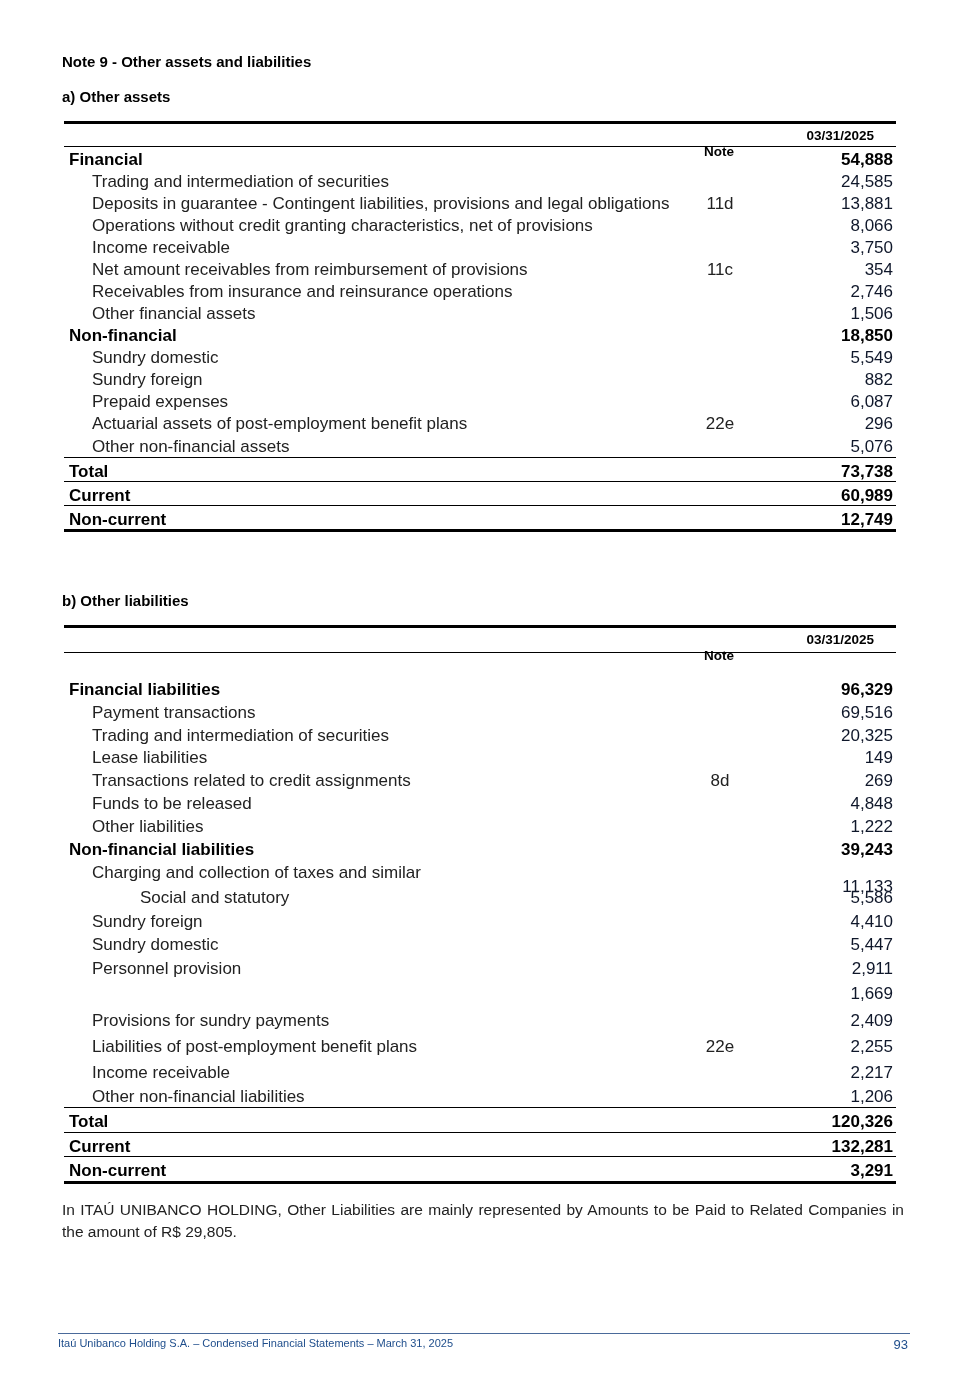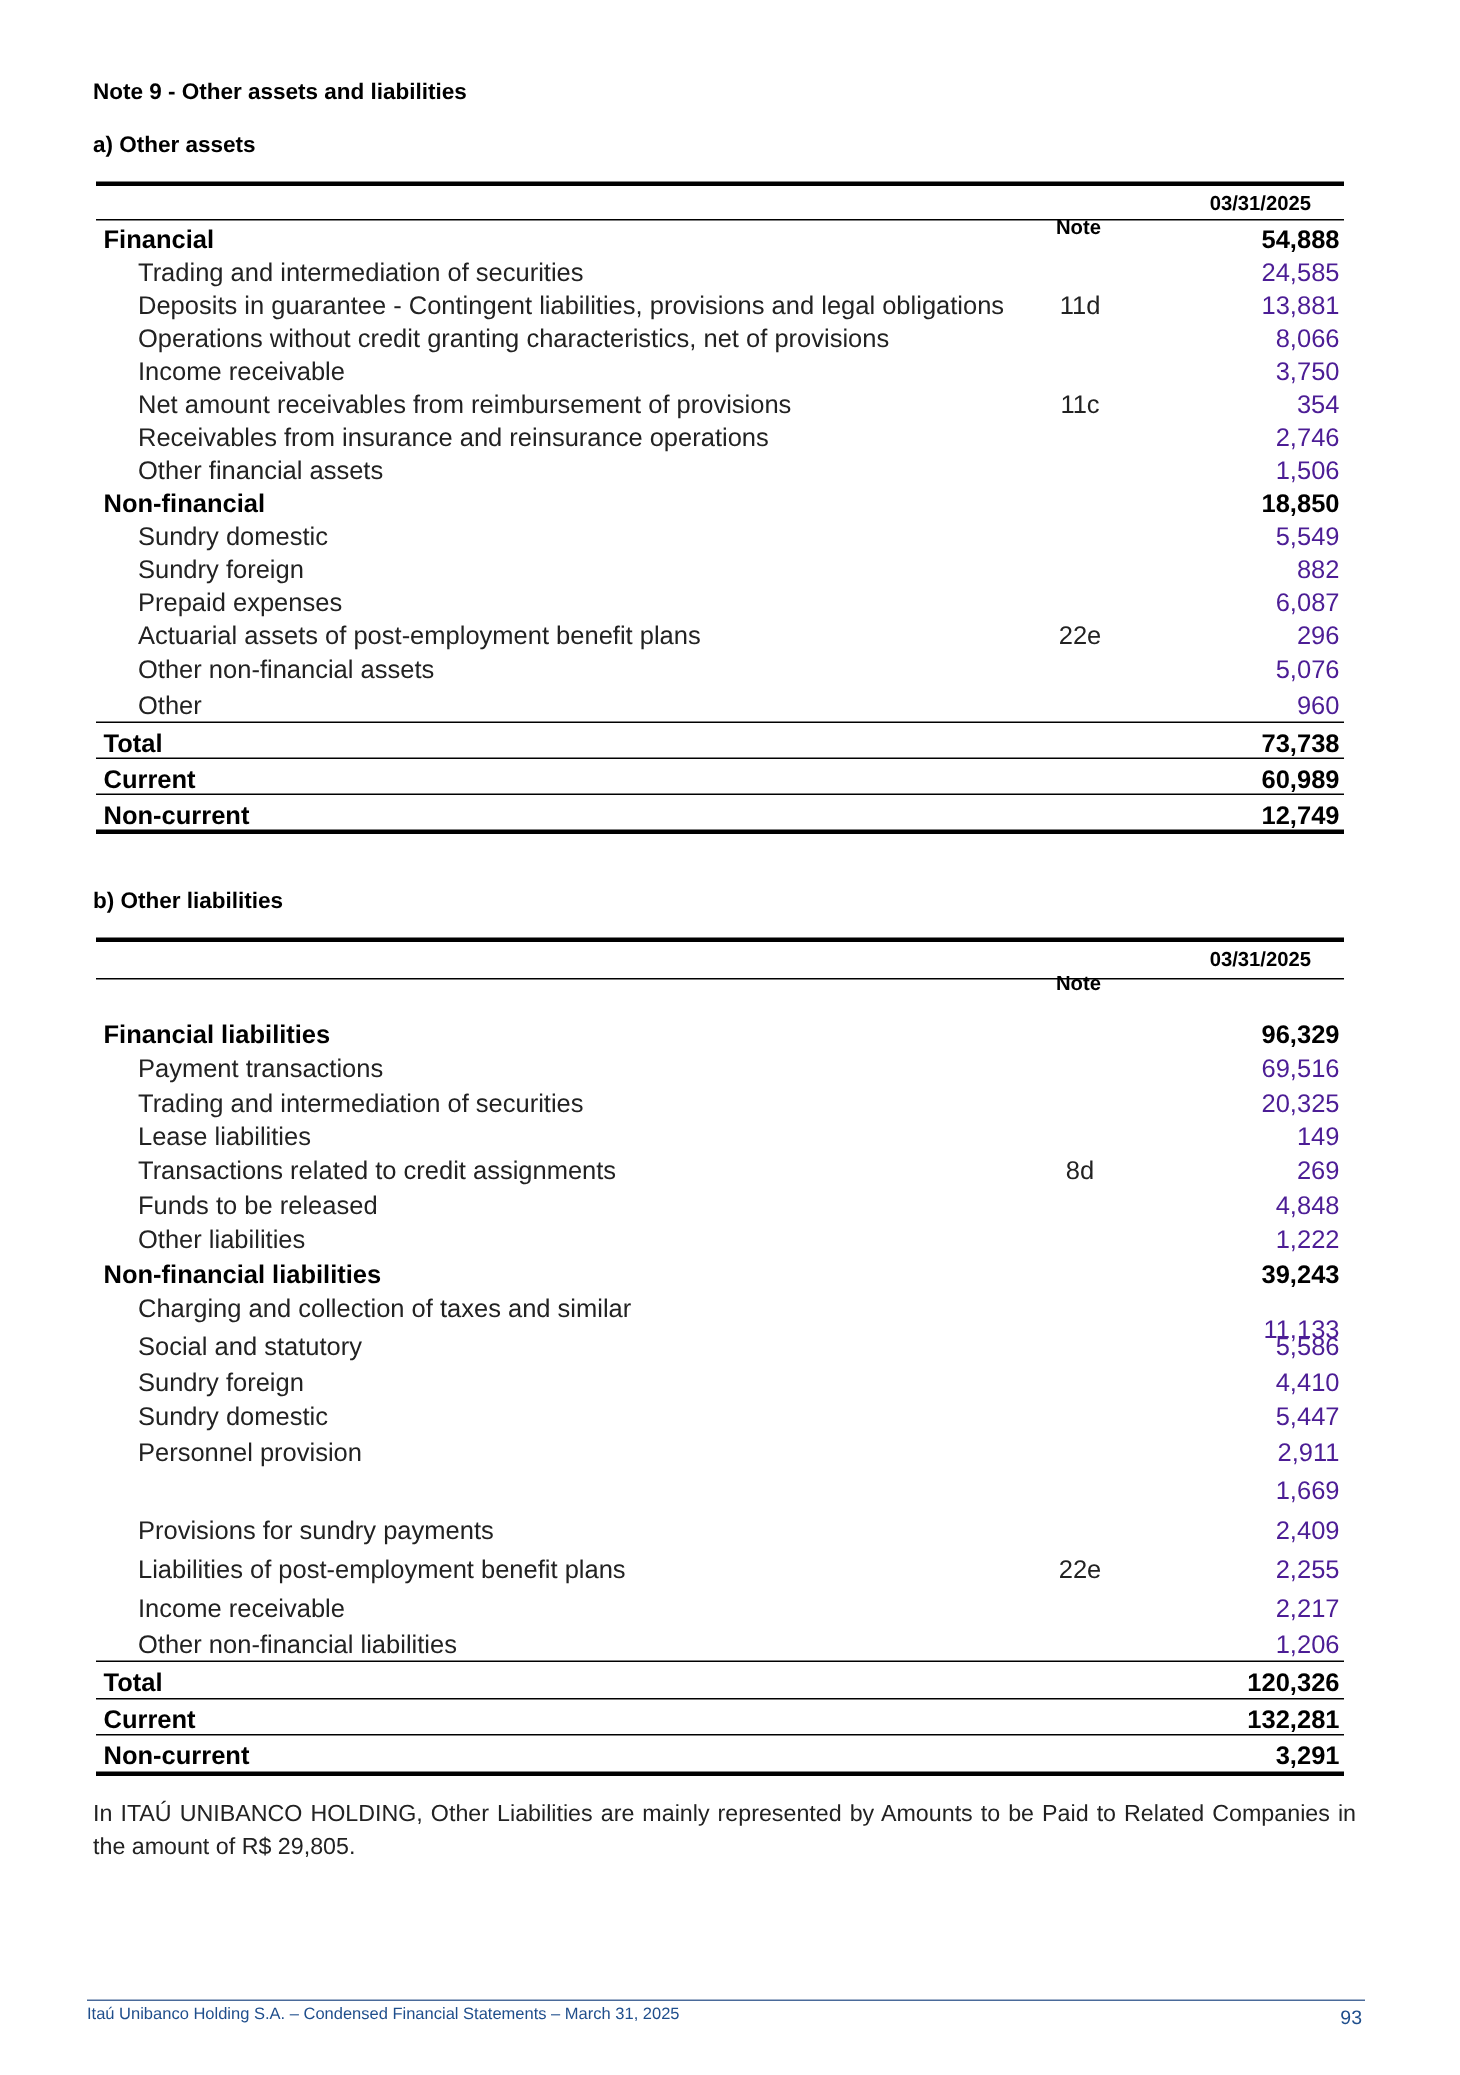--- a/index.html
+++ b/index.html
@@ -8,21 +8,21 @@
   .h2 { position: absolute; left: 62px; font-size: 15px; font-weight: bold; }
   .tbl { position: absolute; left: 64px; width: 832px; }
   .tbl .topbar { height: 3px; background: #000; }
   .tbl .hdr { position: relative; height: 22px; border-bottom: 1px solid #000; font-size: 13.5px; font-weight: bold; }
   .tbl .hdr .note { position: absolute; left: 620px; width: 70px; text-align: center; top: 20px; }
   .tbl .hdr .date { position: absolute; right: 22px; top: 4px; }
   .row { position: relative; font-size: 17px; }
   .row .lbl { position: absolute; left: 28px; white-space: nowrap; color: #222; }
   .row.grp .lbl, .row.sum .lbl { left: 5px; font-weight: bold; color: #000; }
   .row .nt { position: absolute; left: 620px; width: 72px; text-align: center; color: #222; }
-  .row .val { position: absolute; right: 3px; color: #4c1d95; }
+  .row .val { position: absolute; right: 3px; color: #0f172a; }
   .row.grp .val, .row.sum .val { font-weight: bold; color: #000; }
   .row.sum { border-top: 1px solid #000; }
   .row.sum.first { border-top: 1.5px solid #000; }
   .botbar { height: 3px; background: #000; }
   .para { position: absolute; left: 62px; top: 1199px; width: 842px; font-size: 15.5px; line-height: 22px; text-align: justify; color: #222; }
   .footer-line { position: absolute; left: 58px; top: 1333px; width: 852px; height: 1px; background: #4a6a9a; }
   .footer-text { position: absolute; left: 58px; top: 1337px; font-size: 11px; color: #1f4e8c; }
   .page-num { position: absolute; right: 65px; top: 1337px; font-size: 13px; color: #1f4e8c; }
 </style>
 </head>
@@ -101,25 +101,20 @@
       <div class="row item" style="height: 22px;">
         <span class="lbl" style="top: 3px;">Actuarial assets of post-employment benefit plans</span>
         <span class="nt" style="top: 3px;">22e</span>
         <span class="val" style="top: 3px;">296</span>
       </div>
       <div class="row item" style="height: 24px;">
         <span class="lbl" style="top: 4px;">Other non-financial assets</span>
         <span class="nt" style="top: 4px;"></span>
         <span class="val" style="top: 4px;">5,076</span>
       </div>
-      <div class="row item" style="height: 24px;">
-        <span class="lbl" style="top: 4px;">Other</span>
-        <span class="nt" style="top: 4px;"></span>
-        <span class="val" style="top: 4px;">960</span>
-      </div>
       <div class="row sum first" style="height: 23px;">
         <span class="lbl" style="top: 4px;">Total</span>
         <span class="nt" style="top: 4px;"></span>
         <span class="val" style="top: 4px;">73,738</span>
       </div>
       <div class="row sum" style="height: 23px;">
         <span class="lbl" style="top: 4px;">Current</span>
         <span class="nt" style="top: 4px;"></span>
         <span class="val" style="top: 4px;">60,989</span>
       </div>
@@ -179,21 +174,21 @@
         <span class="lbl" style="top: 4px;">Non-financial liabilities</span>
         <span class="nt" style="top: 4px;"></span>
         <span class="val" style="top: 4px;">39,243</span>
       </div>
       <div class="row item" style="height: 24px;">
         <span class="lbl" style="top: 4px;">Charging and collection of taxes and similar</span>
         <span class="nt" style="top: 4px;"></span>
         <span class="val" style="top: 18px;">11,133</span>
       </div>
       <div class="row item" style="height: 25px;">
-        <span class="lbl" style="top: 5px;">Social and statutory</span>
+        <span class="lbl" style="top: 5px; margin-left: 48px;">Social and statutory</span>
         <span class="nt" style="top: 5px;"></span>
         <span class="val" style="top: 5px;">5,586</span>
       </div>
       <div class="row item" style="height: 24px;">
         <span class="lbl" style="top: 4px;">Sundry foreign</span>
         <span class="nt" style="top: 4px;"></span>
         <span class="val" style="top: 4px;">4,410</span>
       </div>
       <div class="row item" style="height: 22px;">
         <span class="lbl" style="top: 3px;">Sundry domestic</span>

